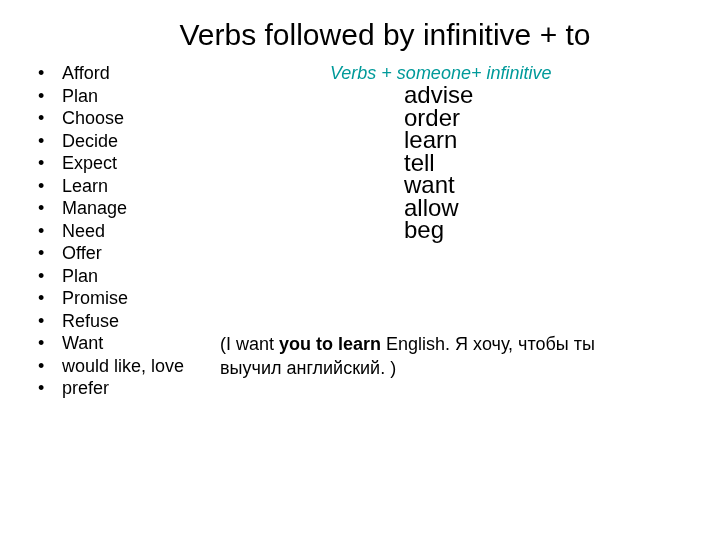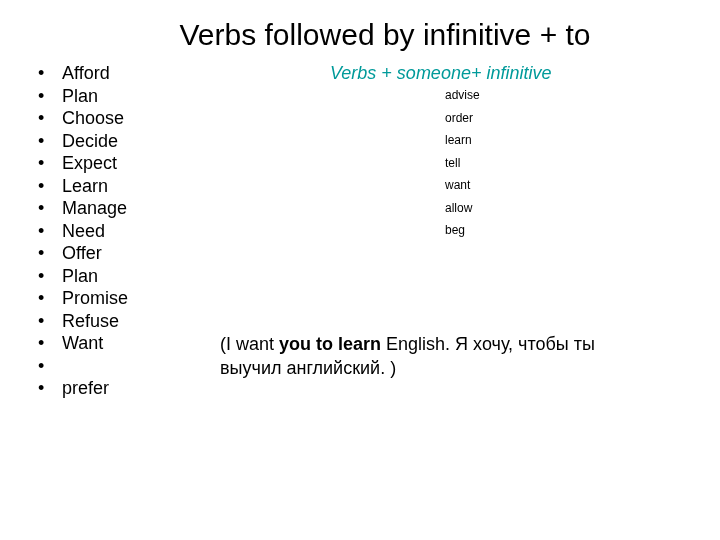--- a/index.html
+++ b/index.html
@@ -49,23 +49,22 @@
     left: 330px;
     font-size: 18px;
     color: #009a9a;
     line-height: 22.5px;
     font-style: italic;
   }
   .right-list {
     position: absolute;
     top: 84px;
     left: 404px;
-    font-size: 12px;
+    font-size: 24px;
     line-height: 22.5px;
-    margin-left: 41px;
   }
   .example {
     position: absolute;
     top: 332px;
     left: 220px;
     width: 440px;
     font-size: 18px;
     line-height: 24px;
   }
   .bold { font-weight: bold; }
@@ -124,20 +123,21 @@
     <div class="bullet-row">
         <span class="dot">•</span>
         <span>Refuse</span>
       </div>
     <div class="bullet-row">
         <span class="dot">•</span>
         <span>Want</span>
       </div>
     <div class="bullet-row">
         <span class="dot">•</span>
+        <span>would like, love</span>
       </div>
     <div class="bullet-row">
         <span class="dot">•</span>
         <span> prefer</span>
       </div>
   </div>
 
   <div class="right-heading">Verbs + someone+ infinitive</div>
 
   <div class="right-list">

